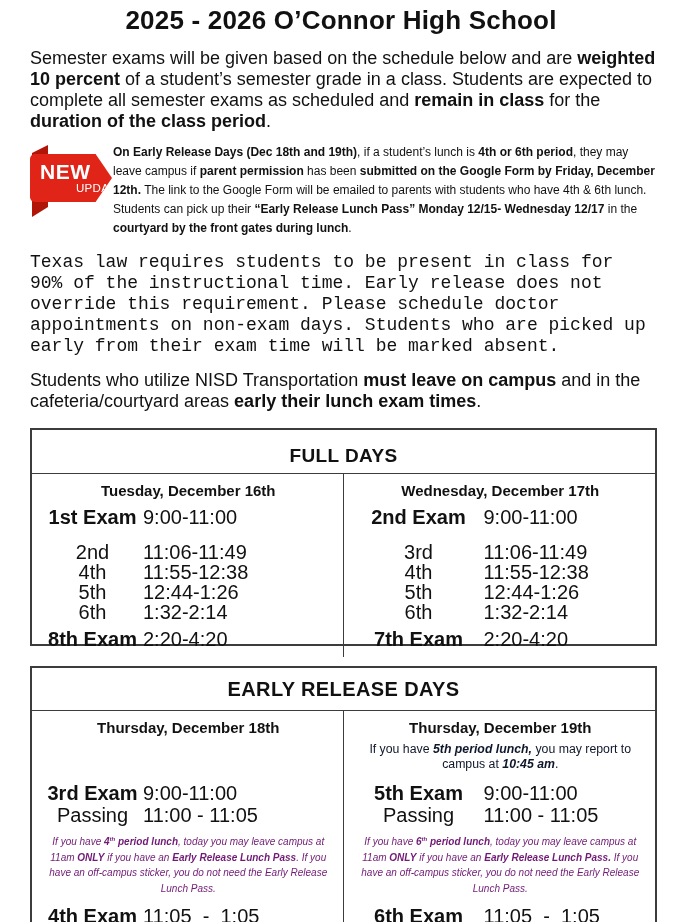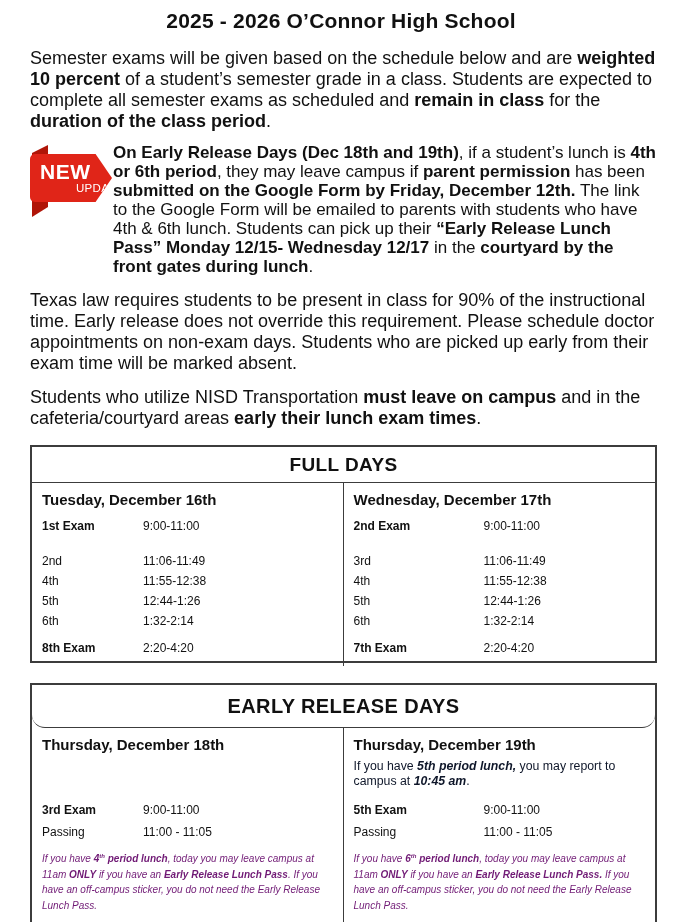--- a/index.html
+++ b/index.html
@@ -5,50 +5,50 @@
   * { margin:0; padding:0; box-sizing:border-box; }
   html,body { background:#ffffff; }
   body {
     width:682px; height:922px;
     font-family:"Liberation Sans", sans-serif;
     color:#111; overflow:hidden; position:relative;
   }
   .b { font-weight:bold; }
   sup { font-size:0.6em; }
 
-  .doc-title { text-align:center; margin-top:9px; font-weight:bold; font-size:21px; line-height:23px; letter-spacing:0.2px; }
+  .doc-title { text-align:center; margin-top:9px; font-weight:bold; font-size:26px; line-height:23px; letter-spacing:0.2px; }
 
   .para { margin:0 26px 0 30px; font-size:18px; line-height:21px; }
   .para-intro { margin-top:16px; }
 
   .update-row { display:flex; margin:11px 26px 0 22px; }
   .badge-wrap { width:91px; flex:0 0 91px; position:relative; height:78px; }
   .badge-tail-top { position:absolute; left:10px; top:2px; width:16px; height:18px; background:#b01508; clip-path:polygon(0 45%, 100% 0, 100% 100%, 0 100%); }
   .badge-tail-bottom { position:absolute; left:10px; top:52px; width:16px; height:22px; background:#b01508; clip-path:polygon(0 0, 100% 0, 100% 55%, 0 100%); }
   .badge-banner { position:absolute; left:8px; top:11px; width:82px; height:48px; background:#e02518; border-radius:5px;
     clip-path:polygon(0 0, 80% 0, 100% 50%, 80% 100%, 0 100%);
     display:flex; flex-direction:column; align-items:flex-start; justify-content:center; padding-left:10px; color:#fff; }
   .badge-new { font-size:21px; font-weight:bold; line-height:20px; letter-spacing:0.5px; }
   .badge-update { font-size:11.5px; font-weight:normal; line-height:13px; letter-spacing:0.3px;padding-left:36px; }
-  .para-update { flex:1; font-size:17px; line-height:19px; }
+  .para-update { flex:1; font-size:12px; line-height:19px; }
 
-  .para-law { margin-top:14px; }
+  .para-law { margin-top:14px;font-family:Liberation Mono, monospace; }
   .para-transport { margin-top:13px; }
 
   .sched-table { margin:0 25px 0 30px; border:2px solid #3c3c3c; }
   .table-full { margin-top:16px; height:218px; }
   .table-early { margin-top:20px; height:277px; }
   .table-title { text-align:center; font-weight:bold; border-bottom:1px solid #3c3c3c; }
-  .table-full .table-title { font-size:19px; padding:7px 0 6px; letter-spacing:0.4px; }
-  .table-early .table-title { font-size:20px; padding:10px 0 9px; letter-spacing:0.4px;border-radius:13px; }
+  .table-full .table-title { font-size:19px; padding:7px 0 6px; letter-spacing:0.4px;margin-top:8px; }
+  .table-early .table-title { font-size:20px; padding:10px 0 9px; letter-spacing:0.4px; }
   .table-body { display:flex; align-items:stretch; }
-  .cell { width:50%; padding:6px 8px 6px 10px; }
+  .cell { width:50%; padding:6px 8px 6px 10px;text-align:center; }
   .cell-left { border-right:1px solid #3c3c3c; }
   .day-title { font-weight:bold; font-size:15px; padding:2px 0 6px; }
-  .t-row { display:flex; font-size:12px; line-height:20px; }
+  .t-row { display:flex; font-size:20px; line-height:20px; }
   .t-label { width:101px; flex:0 0 101px; }
   .cell-right .t-label { width:130px; flex:0 0 130px; }
   .t-row.strong { line-height:24px; }
   .t-row.strong .t-label { font-weight:bold; }
   .spacer { height:13px; }
   .report-note { min-height:37px; color:#0f172a; font-size:12.3px; line-height:15px; margin:0 0 2px; }
   .report-note .b { font-style:italic; }
   .lunch-note { color:#701a75; font-size:10px; line-height:15.5px; font-style:italic; margin:7px 0 8px; }
 </style>
 </head>

